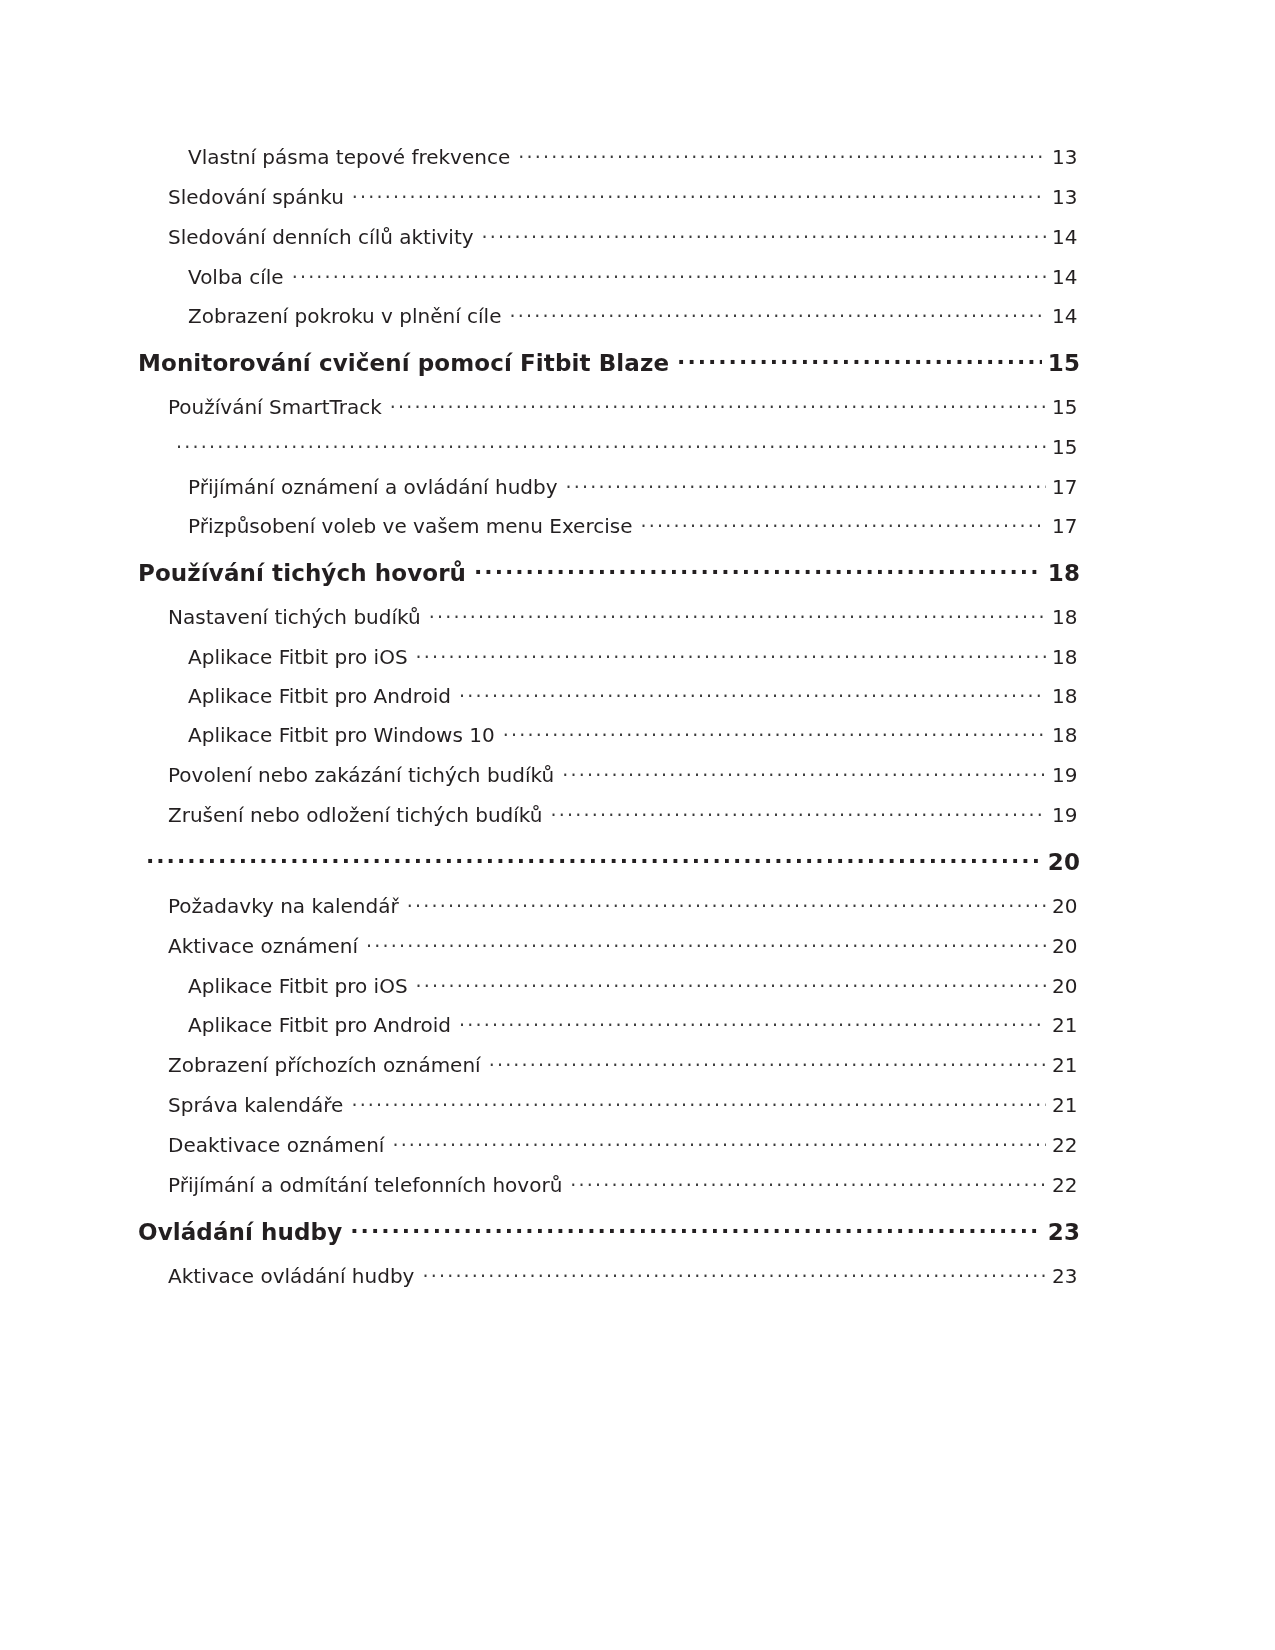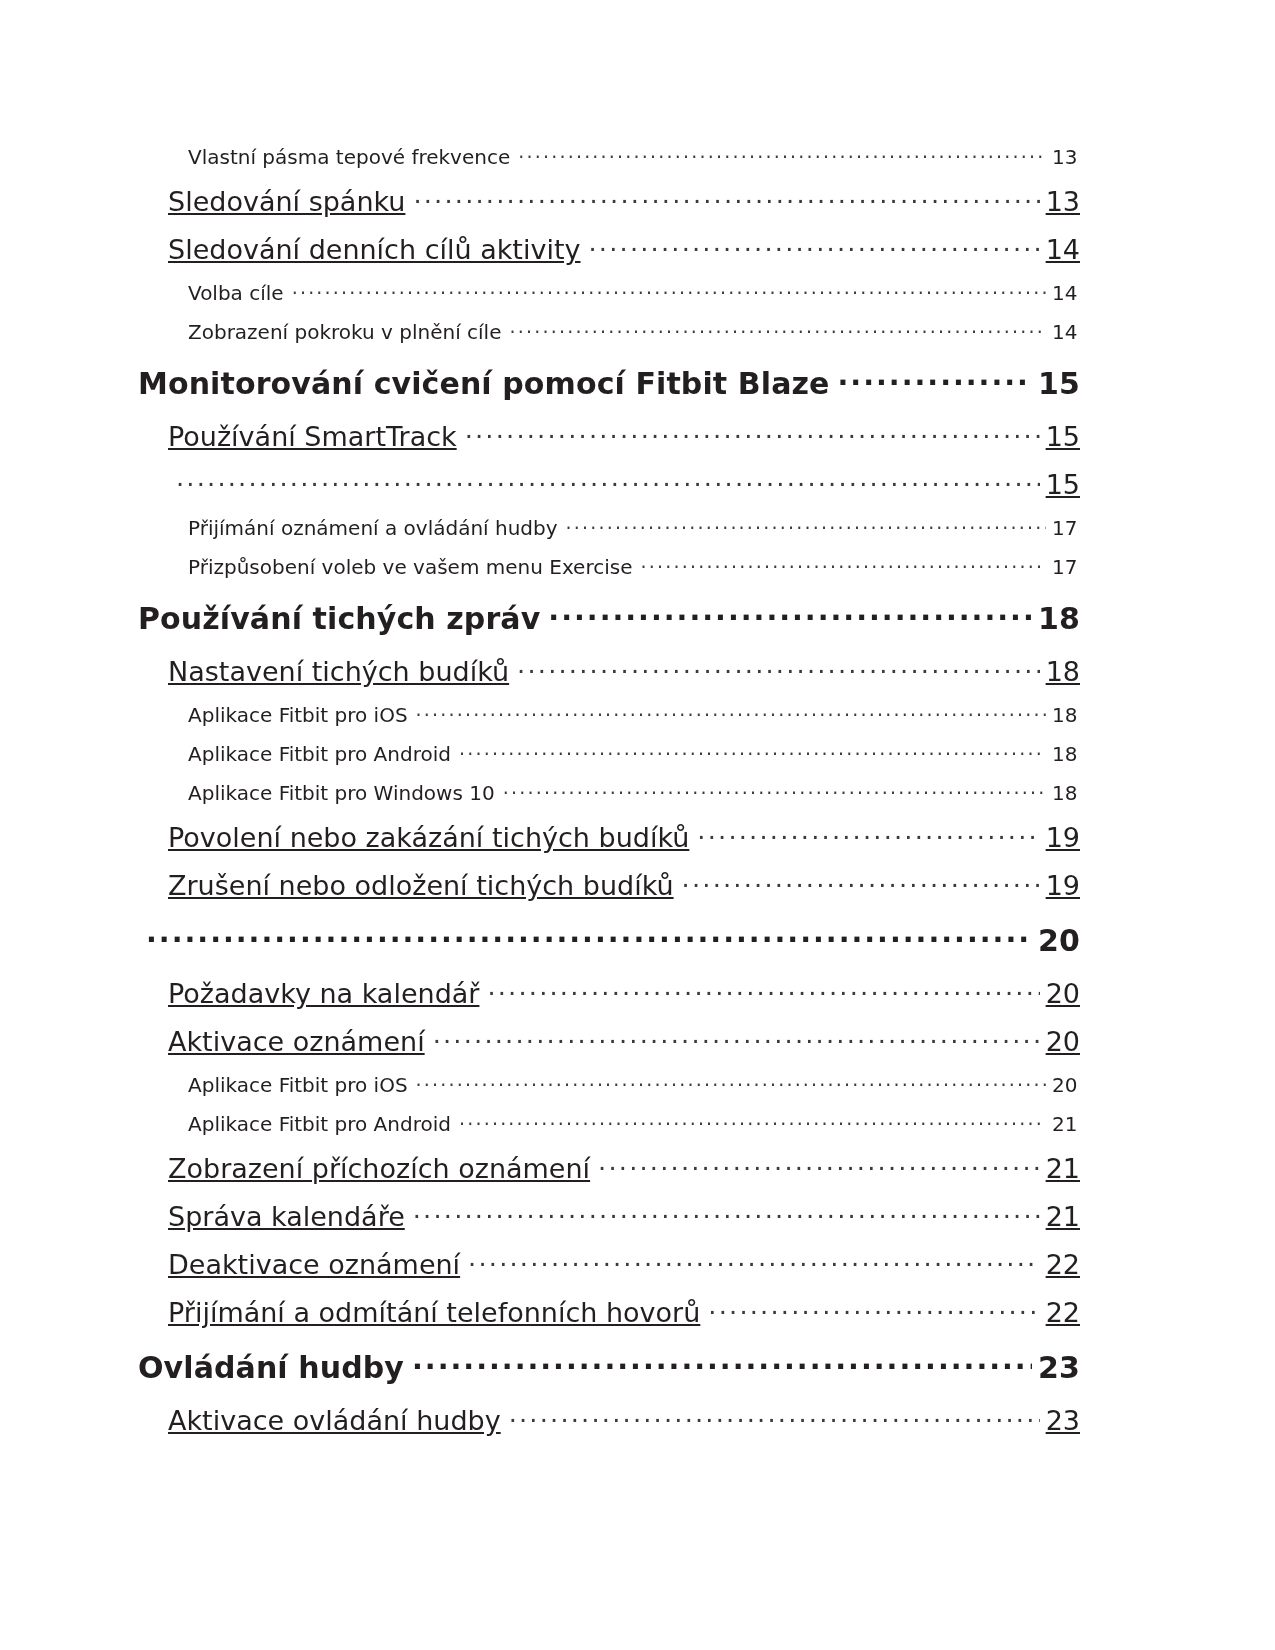--- a/index.html
+++ b/index.html
@@ -33,30 +33,29 @@
     align-items: baseline;
     width: 100%;
     box-sizing: border-box;
   }
   
   .lvl1 {
     padding-left: 8px;
     margin-top: 20px;
     margin-bottom: 18px;
     font-weight: bold;
-    font-size: 30px;
+    font-size: 23px;
     letter-spacing: 0.1px;
   }
   
   .lvl2 {
     padding-left: 38px;
     margin-top: 15px;
     margin-bottom: 15px;
-    font-size: 27px;
-    text-decoration: underline;
+    font-size: 20px;
   }
   
   .lvl3 {
     padding-left: 58px;
     margin-top: 14px;
     margin-bottom: 14px;
     font-size: 20px;
   }
   .entry-title {
     white-space: nowrap;
@@ -138,21 +137,21 @@
         <span class="entry-title">Přijímání oznámení a ovládání hudby</span>
         <span class="leader"></span>
         <span class="entry-page">17</span>
       </div>
       <div class="toc-entry lvl3">
         <span class="entry-title">Přizpůsobení voleb ve vašem menu Exercise</span>
         <span class="leader"></span>
         <span class="entry-page">17</span>
       </div>
       <div class="toc-entry lvl1">
-        <span class="entry-title">Používání tichých zpráv</span>
+        <span class="entry-title">Používání tichých hovorů</span>
         <span class="leader"></span>
         <span class="entry-page">18</span>
       </div>
       <div class="toc-entry lvl2">
         <span class="entry-title">Nastavení tichých budíků</span>
         <span class="leader"></span>
         <span class="entry-page">18</span>
       </div>
       <div class="toc-entry lvl3">
         <span class="entry-title">Aplikace Fitbit pro iOS</span>

